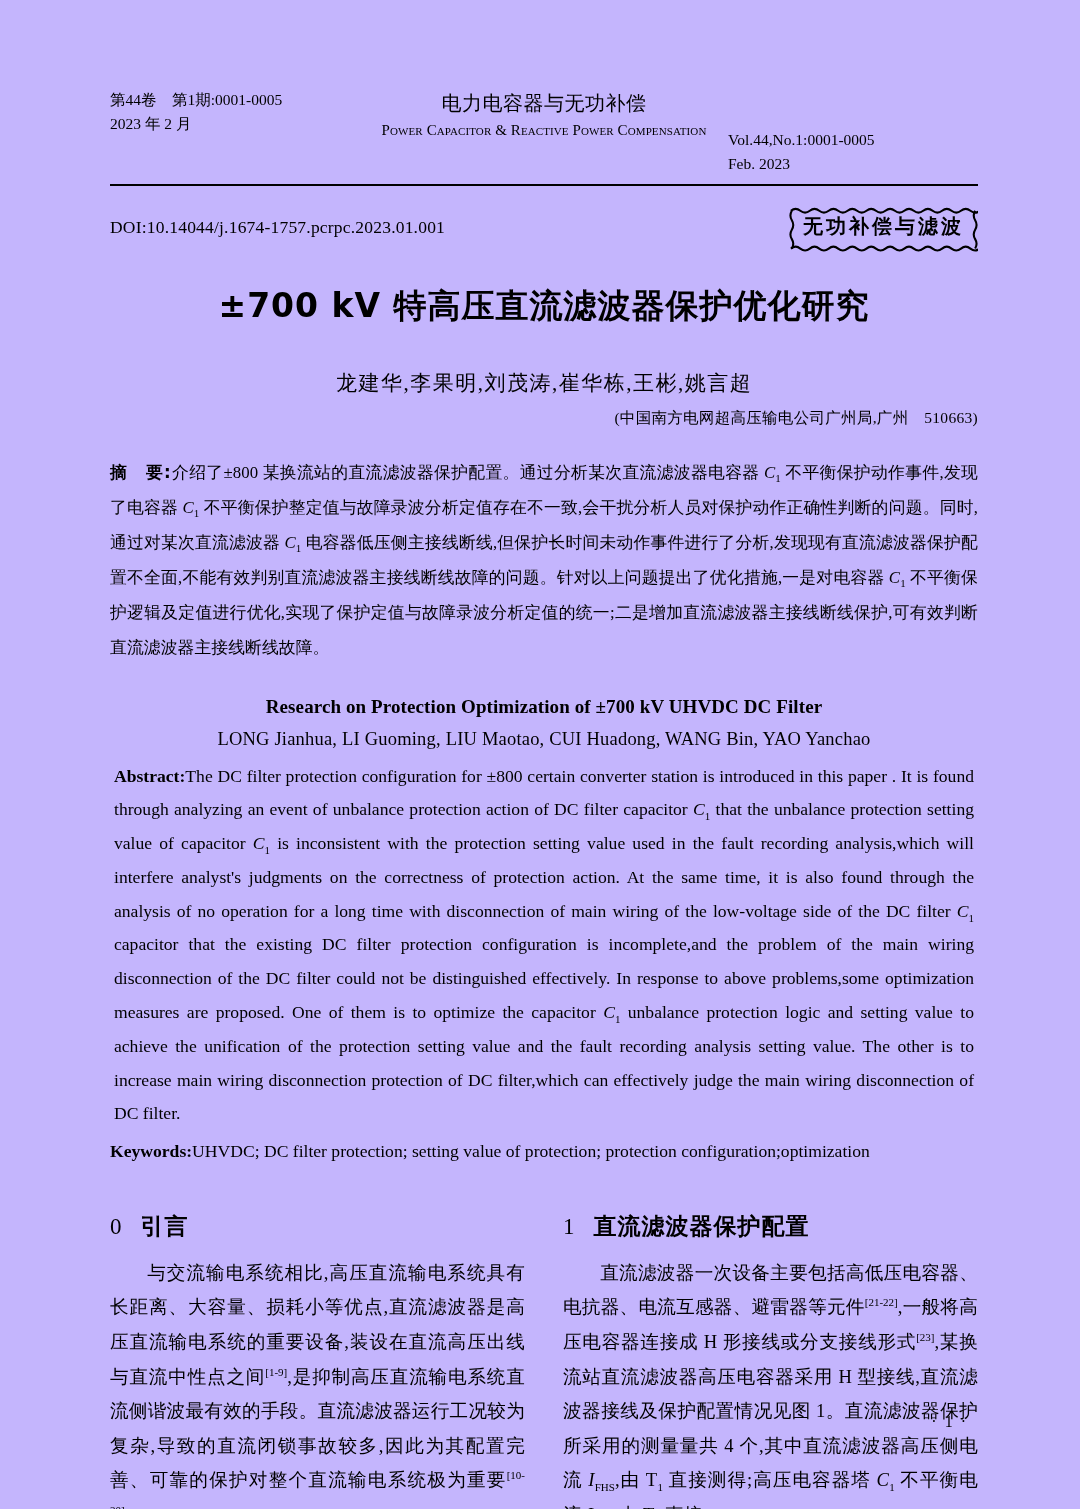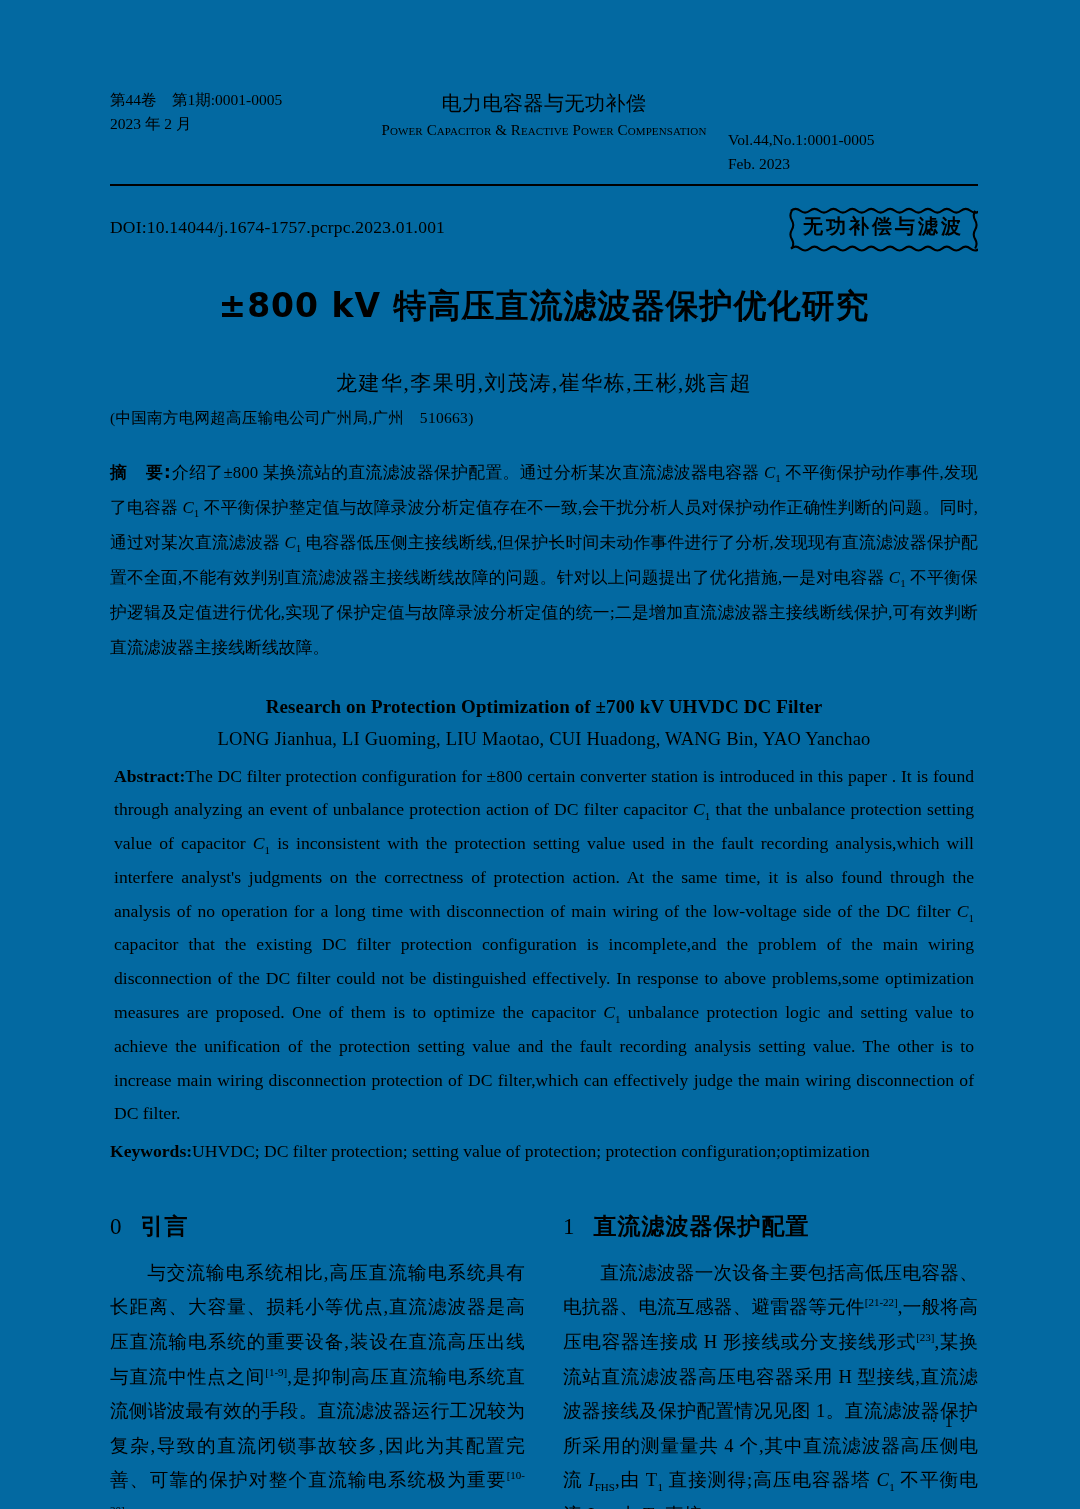--- a/index.html
+++ b/index.html
@@ -9,21 +9,21 @@
   }
   body {
     font-family: "Liberation Serif", "DejaVu Serif", serif;
     color: #000;
   }
   #page {
     position: relative;
     width: 1080px;
     height: 1509px;
     margin: 0 auto;
-    background: #0369a1;
+    background: #c4b5fd;
     overflow: hidden;
   }
   .sheet {
     position: absolute;
     left: 110px;
     top: 88px;
     width: 868px;
   }
 
   
@@ -80,21 +80,21 @@
     letter-spacing: 1px;
     margin-top: 34px;
   }
   .authors-cn {
     text-align: center;
     font-size: 21px;
     letter-spacing: 1.5px;
     margin-top: 40px;
   }
   .affil-cn {
-    text-align: left;
+    text-align: right;
     font-size: 15.5px;
     letter-spacing: .3px;
     margin-top: 11px;
   }
 
   
   .abs-cn {
     margin-top: 26px;
     font-size: 16.8px;
     line-height: 2.08;
@@ -212,21 +212,21 @@
         <svg class="wavy-box" viewBox="0 0 200 48" preserveAspectRatio="none">
           <path d="M2,4 q5,-4 10,0 q5,4 10,0 q5,-4 10,0 q5,4 10,0 q5,-4 10,0 q5,4 10,0 q5,-4 10,0 q5,4 10,0 q5,-4 10,0 q5,4 10,0 q5,-4 10,0 q5,4 10,0 q5,-4 10,0 q5,4 10,0 q5,-4 10,0 q5,4 10,0 q5,-4 10,0 q5,4 10,0 q5,-4 10,0 q5,4 10,0" fill="none" stroke="#000" stroke-width="2.2"></path>
           <path d="M2,44 q5,-4 10,0 q5,4 10,0 q5,-4 10,0 q5,4 10,0 q5,-4 10,0 q5,4 10,0 q5,-4 10,0 q5,4 10,0 q5,-4 10,0 q5,4 10,0 q5,-4 10,0 q5,4 10,0 q5,-4 10,0 q5,4 10,0 q5,-4 10,0 q5,4 10,0 q5,-4 10,0 q5,4 10,0 q5,-4 10,0 q5,4 10,0" fill="none" stroke="#000" stroke-width="2.2"></path>
           <path d="M3,4 q-3,5 0,10 q3,5 0,10 q-3,5 0,10 q3,5 0,10" fill="none" stroke="#000" stroke-width="2.2"></path>
           <path d="M197,4 q-3,5 0,10 q3,5 0,10 q-3,5 0,10 q3,5 0,10" fill="none" stroke="#000" stroke-width="2.2"></path>
         </svg>
         <span class="badge-label">无功补偿与滤波</span>
       </div>
     </div>
 
-    <div class="title-cn">±800 kV 特高压直流滤波器保护优化研究</div>
+    <div class="title-cn">±700 kV 特高压直流滤波器保护优化研究</div>
     <div class="authors-cn">龙建华,李果明,刘茂涛,崔华栋,王彬,姚言超</div>
     <div class="affil-cn">(中国南方电网超高压输电公司广州局,广州　510663)</div>
 
     <div class="abs-cn">
       <span class="lbl-b">摘　要:</span><span>介绍了±800 某换流站的直流滤波器保护配置。通过分析某次直流滤波器电容器 </span><i class="var">C</i><sub>1</sub><span> 不平衡保护动作事件,发现了电容器 </span><i class="var">C</i><sub>1</sub><span> 不平衡保护整定值与故障录波分析定值存在不一致,会干扰分析人员对保护动作正确性判断的问题。同时,通过对某次直流滤波器 </span><i class="var">C</i><sub>1</sub><span> 电容器低压侧主接线断线,但保护长时间未动作事件进行了分析,发现现有直流滤波器保护配置不全面,不能有效判别直流滤波器主接线断线故障的问题。针对以上问题提出了优化措施,一是对电容器 </span><i class="var">C</i><sub>1</sub><span> 不平衡保护逻辑及定值进行优化,实现了保护定值与故障录波分析定值的统一;二是增加直流滤波器主接线断线保护,可有效判断直流滤波器主接线断线故障。</span>
     </div>
 
     <div class="title-en">Research on Protection Optimization of ±700 kV UHVDC DC Filter</div>
     <div class="authors-en">LONG Jianhua, LI Guoming, LIU Maotao, CUI Huadong, WANG Bin, YAO Yanchao</div>
 

